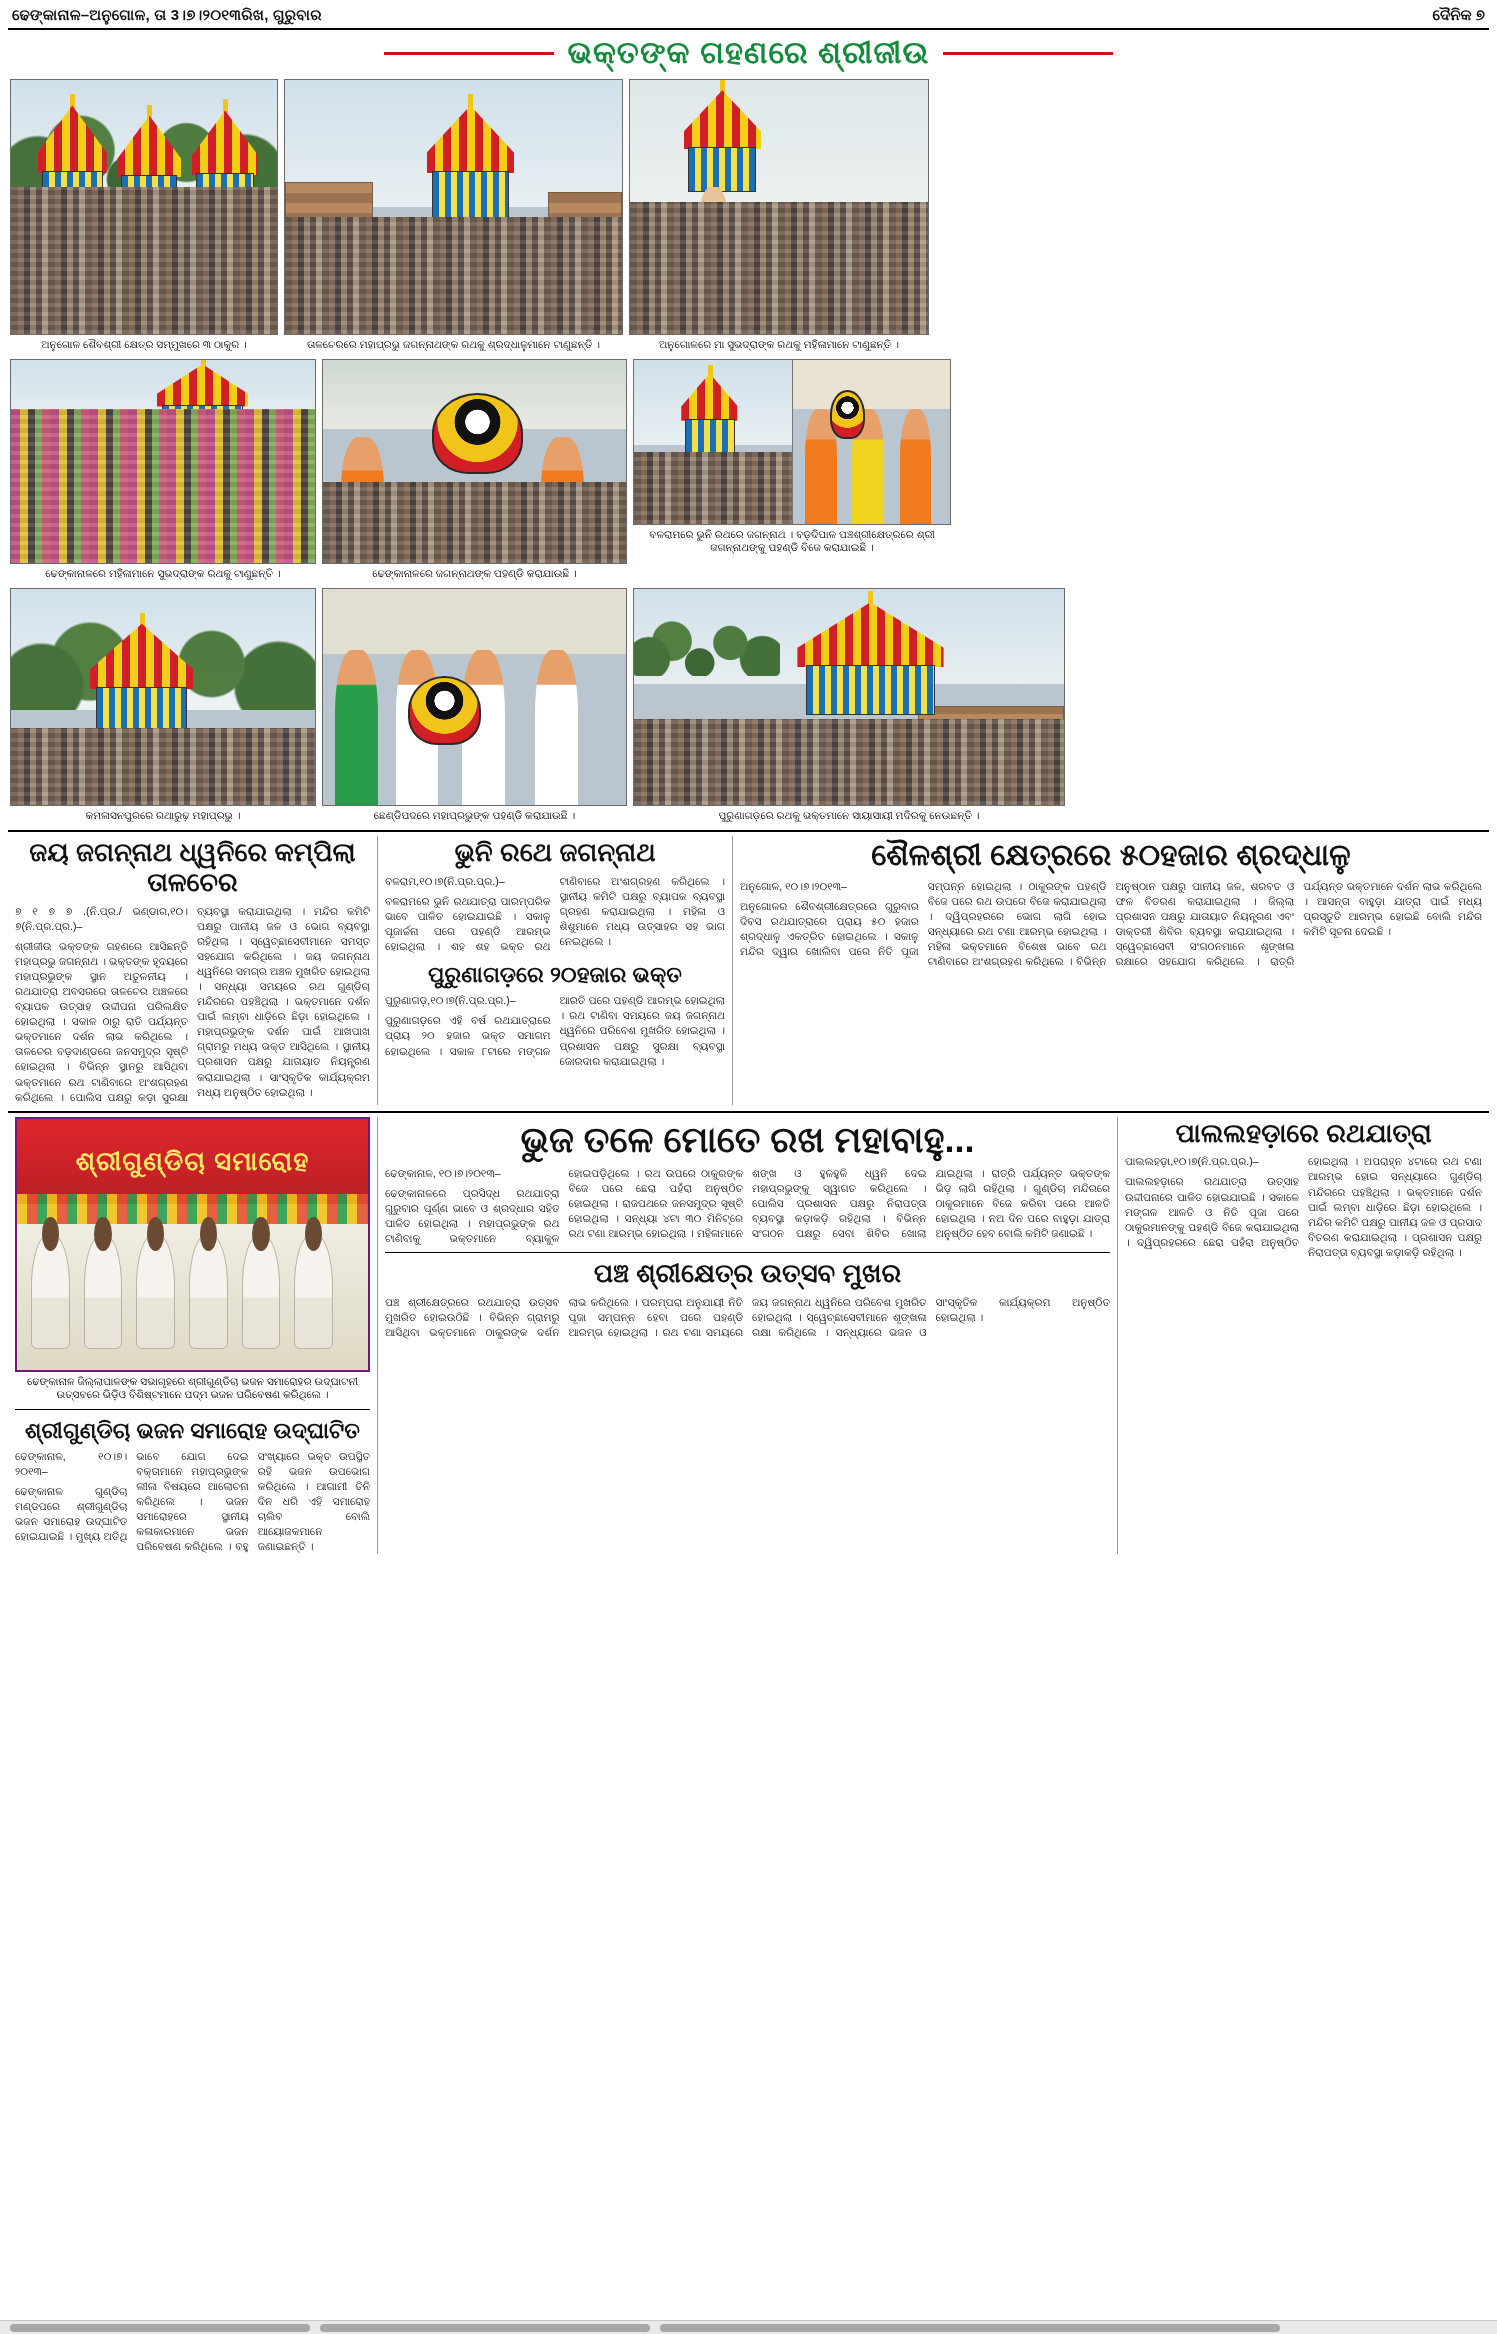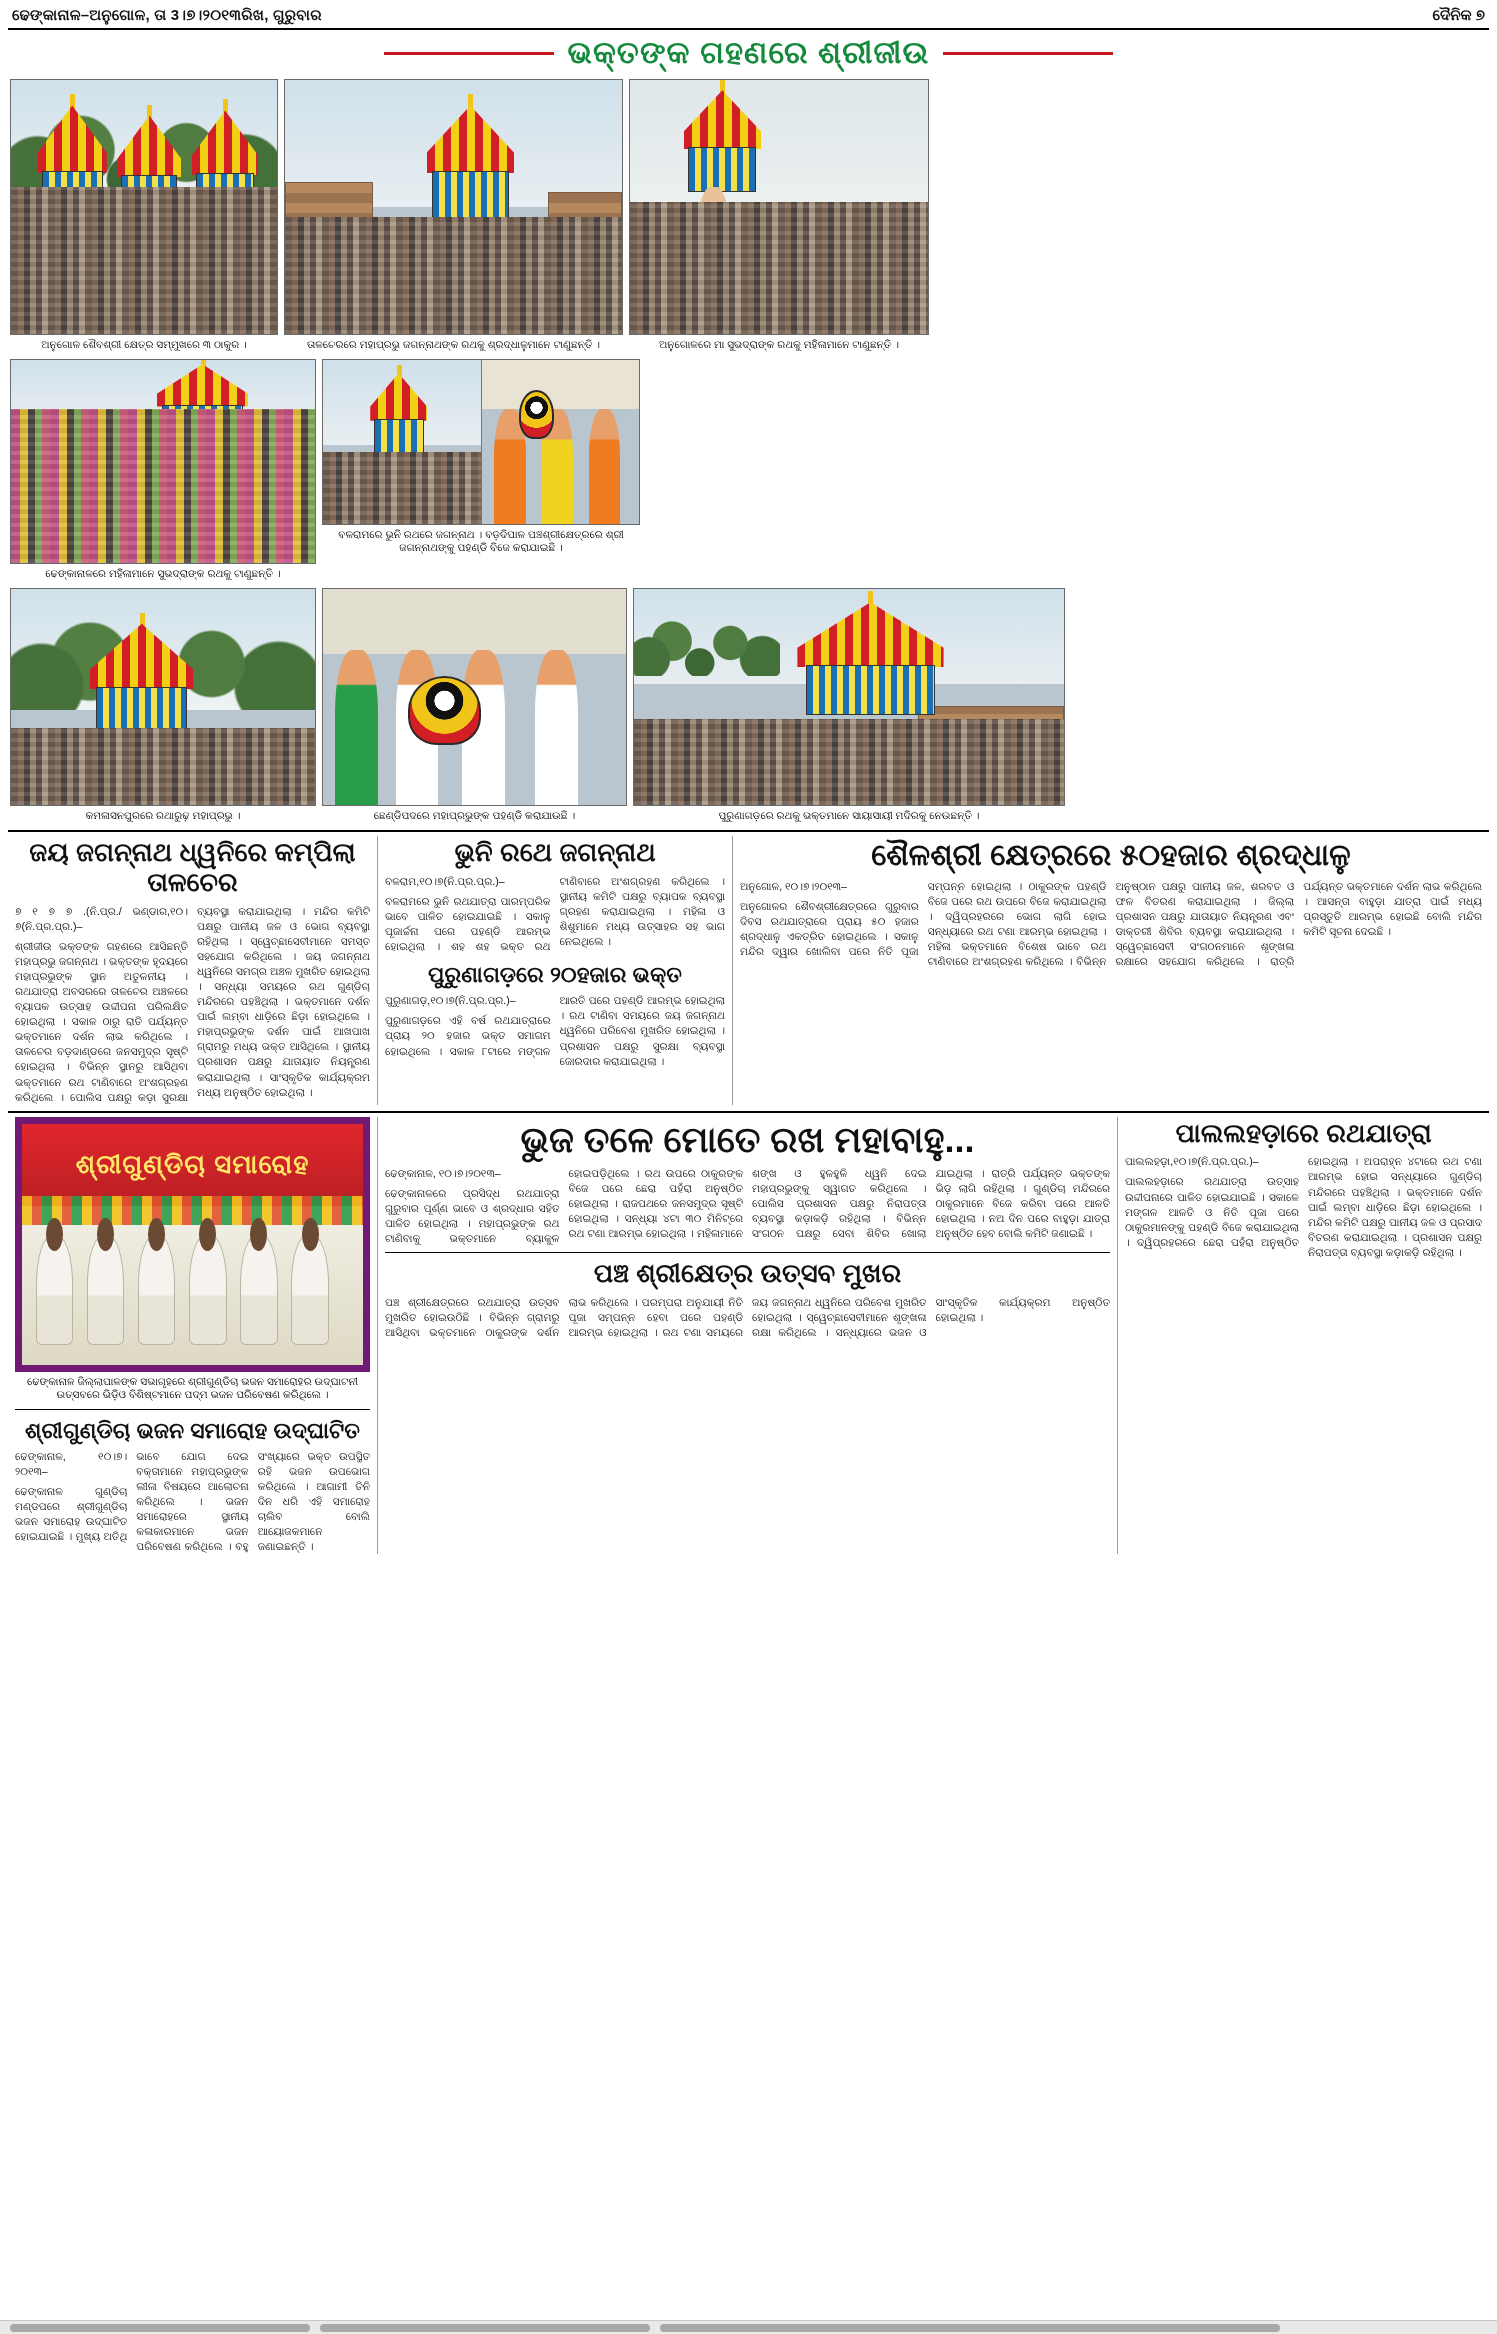--- a/index.html
+++ b/index.html
@@ -171,21 +171,21 @@
     column-gap: 9px;
     hyphens: none;
   }
   .body-text p { margin: 0 0 5px 0; }
   .c2 { column-count: 2; }
   .c3 { column-count: 3; }
   .c4 { column-count: 4; }
   .rule-h { border-top: 1px solid #000; margin: 6px 0; }
   
   .feature-photo {
-    border: 7px solid #701a75;
+    border: 2px solid #701a75;
     position: relative;
     overflow: hidden;
     background: #caa;
   }
   .stage-banner {
     position:absolute; left:0; right:0; top:0; height:34%;
     background: linear-gradient(#e0262c,#b81f24);
     color:#ffe866; font-size: 26px; font-weight:bold;
     display:flex; align-items:center; justify-content:center;
     letter-spacing: 1px;
@@ -299,20 +299,30 @@
             <div class="spire"></div>
               <div class="canopy"></div>
               <div class="body"></div>
           </div>
           <div class="crowd" style="height:76%;
               background:repeating-linear-gradient(90deg,#d64a8a 0 9px,#f0c419 9px 17px,#4a3f3a 17px 24px,#7fb24a 24px 31px,#e3567a 31px 39px)"></div>
         </div>
         <div class="cap">ଢେଙ୍କାନାଳରେ ମହିଳାମାନେ ସୁଭଦ୍ରାଙ୍କ ରଥକୁ ଟାଣୁଛନ୍ତି ।</div>
       </div>
 
+      <div class="pcell" style="width:305px">
+        <div class="photo" style="height:205px">
+          <div class="sky" style="height:34%;background:linear-gradient(#cfd9d1,#e7eae2)"></div>
+          <div class="deity" style="left:36%;top:16%;width:30%;height:40%"></div>
+          <div class="priest" style="left:6%;width:14%;height:62%"></div>
+          <div class="priest" style="left:72%;width:14%;height:62%"></div>
+          <div class="crowd" style="height:40%"></div>
+        </div>
+        <div class="cap">ଢେଙ୍କାନାଳରେ ଜଗନ୍ନାଥଙ୍କ ପହଣ୍ଡି କରାଯାଉଛି ।</div>
+      </div>
 
       <div class="pcell" style="width:318px">
         <div class="photo" style="height:166px;display:flex">
           <div style="position:relative;flex:1;overflow:hidden;border-right:1px solid #777">
             <div class="sky" style="height:52%"></div>
             <div class="chariot" style="left:30%;top:8%;width:36%;height:50%">
               <div class="spire"></div>
                 <div class="canopy"></div>
                 <div class="body"></div>
             </div>

